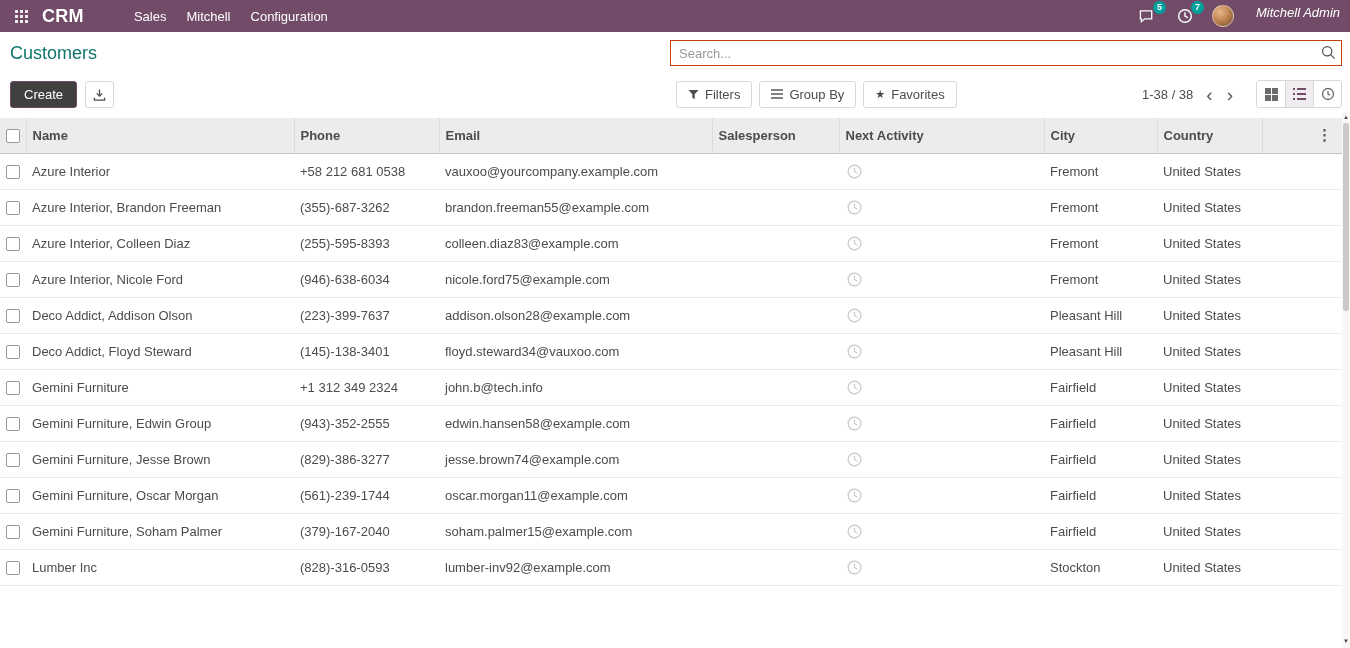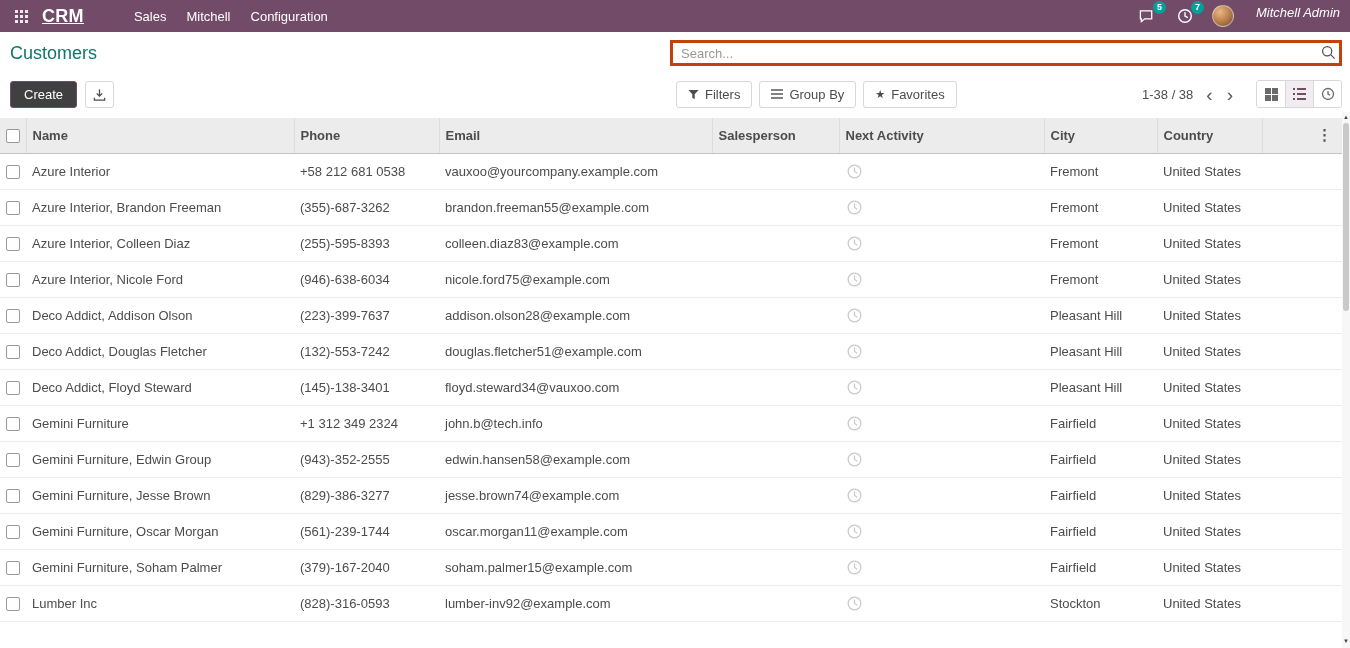--- a/index.html
+++ b/index.html
@@ -3,36 +3,36 @@
 <meta charset="utf-8">
 <style>
   * { margin:0; padding:0; box-sizing:border-box; }
   html, body { width:1350px; height:648px; overflow:hidden; }
   body { font-family:"Liberation Sans", sans-serif; font-size:13px; color:#4c4c4c; background:#fff; position:relative; }
   button { font-family:inherit; }
 
   
   .navbar { height:32px; background:#714B67; display:flex; align-items:center; color:#fff; padding:0 10px; }
   .apps-btn { width:22px; height:22px; display:flex; align-items:center; justify-content:center; cursor:pointer; }
-  .brand { font-size:18px; font-weight:bold; margin-left:10px; letter-spacing:.3px; cursor:pointer;text-decoration:underline; }
+  .brand { font-size:18px; font-weight:bold; margin-left:10px; letter-spacing:.3px; cursor:pointer; }
   .nav-menus { display:flex; margin-left:40px; height:32px; }
   .nav-menus a { color:#fff; text-decoration:none; padding:0 10px; display:flex; align-items:center; font-size:13px; }
   .nav-right { margin-left:auto; display:flex; align-items:center; gap:16px; }
   .icon-badge { position:relative; width:22px; height:22px; display:flex; align-items:center; justify-content:center; cursor:pointer; }
   .badge { position:absolute; top:-4px; right:-8px; background:#00A09D; color:#fff; font-size:9px; line-height:1; padding:2px 4px; border-radius:8px; font-weight:bold; }
   .user-menu { display:flex; align-items:flex-start; gap:22px; cursor:pointer; font-size:13px;font-style:italic; }
   .avatar { width:22px; height:22px; border-radius:50%; display:inline-block;
             background: radial-gradient(circle at 35% 30%, #e8b88a 0%, #c08552 45%, #6e4a2f 100%);
             border:1px solid rgba(255,255,255,.45); }
 
   
   .cp-top { display:flex; align-items:center; height:42px; padding:0 8px 0 10px; }
   .page-title { font-size:18px; font-weight:normal; color:#0f766e; }
   .search-wrap { margin-left:auto; width:672px; position:relative; }
-  .search-wrap input { width:100%; height:26px; border:3px solid #c2410c; padding:0 30px 0 8px; font-size:13px; color:#333; outline:none; font-family:inherit; background:#fff; }
+  .search-wrap input { width:100%; height:26px; border:1px solid #c2410c; padding:0 30px 0 8px; font-size:13px; color:#333; outline:none; font-family:inherit; background:#fff; }
   .search-wrap input::placeholder { color:#999; }
   .search-icon { position:absolute; right:6px; top:5px; cursor:pointer; line-height:0; }
 
   
   .cp-bottom { display:flex; align-items:center; height:40px; padding:0 8px 0 10px; }
   .cp-left { width:50%; display:flex; align-items:center; gap:8px; }
   .cp-right { flex:1; display:flex; align-items:center; }
   .btn-create { background:#404040; color:#fff; border:1px solid #714B67; border-radius:3px; padding:5px 13px; font-size:13px; cursor:pointer; }
   .btn-export { background:#fff; border:1px solid #d8d8d8; border-radius:3px; width:29px; height:27px; display:flex; align-items:center; justify-content:center; cursor:pointer; }
   .filter-btns { display:flex; gap:7px; }
@@ -322,38 +322,20 @@
       <svg width="15" height="15" viewBox="0 0 16 16">
         <circle cx="8" cy="8" r="6.8" fill="none" stroke="#c9c9c9" stroke-width="1.3"></circle>
         <path d="M8 4.4V8l2.5 1.5" fill="none" stroke="#c9c9c9" stroke-width="1.3" stroke-linecap="round"></path>
       </svg>
     </td>
     <td>Pleasant Hill</td>
     <td>United States</td>
     <td class="filler"></td>
   </tr>
 
-  <tr>
-    <td class="cb-cell">
-      <input type="checkbox" style="">
-    </td>
-    <td>Deco Addict, Douglas Fletcher</td>
-    <td>(132)-553-7242</td>
-    <td>douglas.fletcher51@example.com</td>
-    <td></td>
-    <td class="activity-cell">
-      <svg width="15" height="15" viewBox="0 0 16 16">
-        <circle cx="8" cy="8" r="6.8" fill="none" stroke="#c9c9c9" stroke-width="1.3"></circle>
-        <path d="M8 4.4V8l2.5 1.5" fill="none" stroke="#c9c9c9" stroke-width="1.3" stroke-linecap="round"></path>
-      </svg>
-    </td>
-    <td>Pleasant Hill</td>
-    <td>United States</td>
-    <td class="filler"></td>
-  </tr>
 
   <tr>
     <td class="cb-cell">
       <input type="checkbox" style="">
     </td>
     <td>Deco Addict, Floyd Steward</td>
     <td>(145)-138-3401</td>
     <td>floyd.steward34@vauxoo.com</td>
     <td></td>
     <td class="activity-cell">

